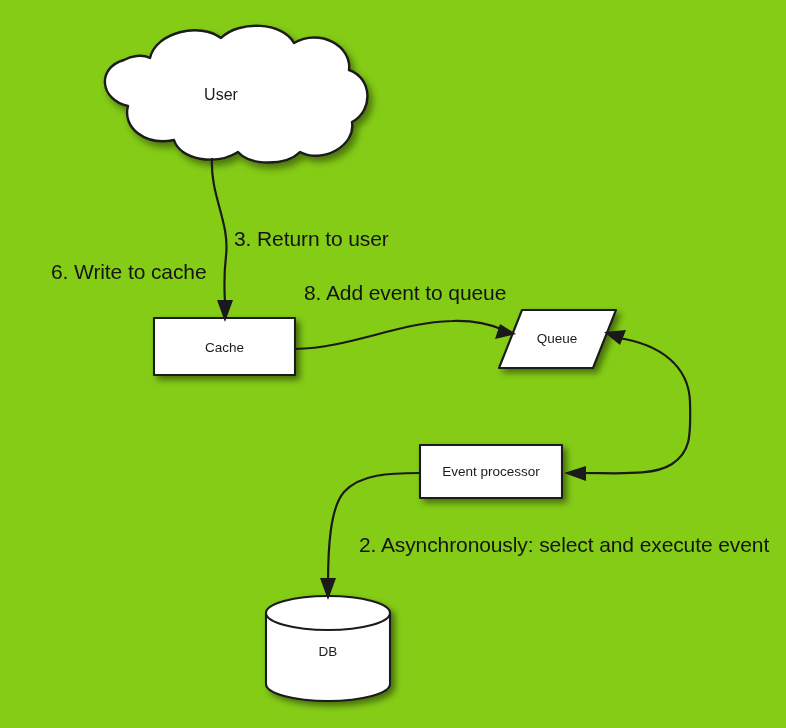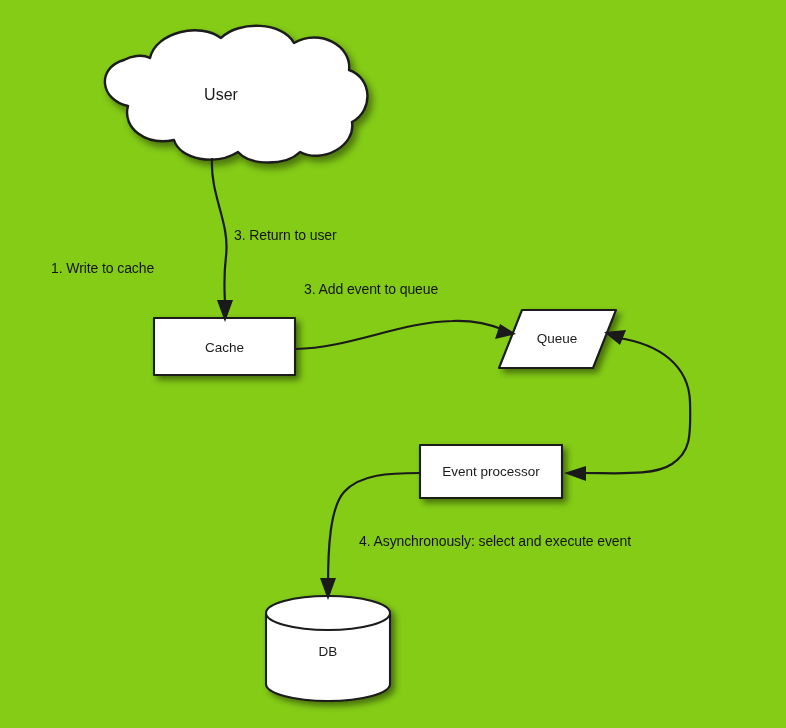--- a/index.html
+++ b/index.html
@@ -66,21 +66,21 @@
     fill: #1c1c1c;
     text-anchor: middle;
     dominant-baseline: middle;
   }
   .node-label.big {
     font-size: 16px;
   }
   .edge-label {
     position: absolute;
     font-family: "Liberation Sans", sans-serif;
-    font-size: 14px;
+    font-size: 21px;
     color: #141414;
     white-space: nowrap;
     letter-spacing: -0.1px;
   }
   #label-1 { left: 51px;  top: 260px; }
   #label-2 { left: 304px; top: 281px; }
   #label-3 { left: 234px; top: 227px; }
   #label-4 { left: 359px; top: 533px; }
 </style>
 </head>
@@ -163,21 +163,21 @@
     </g>
 
     <g>
       <path class="edge-line" d="M 420 473
                C 390 473, 360 474, 344 492
                C 330 508, 328 548, 328 586"></path>
       <polygon class="arrow-head" points="328,600 320,578 336,578"></polygon>
     </g>
   </svg>
 
-  <div class="edge-label" id="label-1">1. Write to cache</div>
+  <div class="edge-label" id="label-1">6. Write to cache</div>
 
-  <div class="edge-label" id="label-2">3. Add event to queue</div>
+  <div class="edge-label" id="label-2">8. Add event to queue</div>
 
   <div class="edge-label" id="label-3">3. Return to user</div>
 
-  <div class="edge-label" id="label-4">4. Asynchronously: select and execute event</div>
+  <div class="edge-label" id="label-4">2. Asynchronously: select and execute event</div>
 
 </div>
 
 </body></html>

